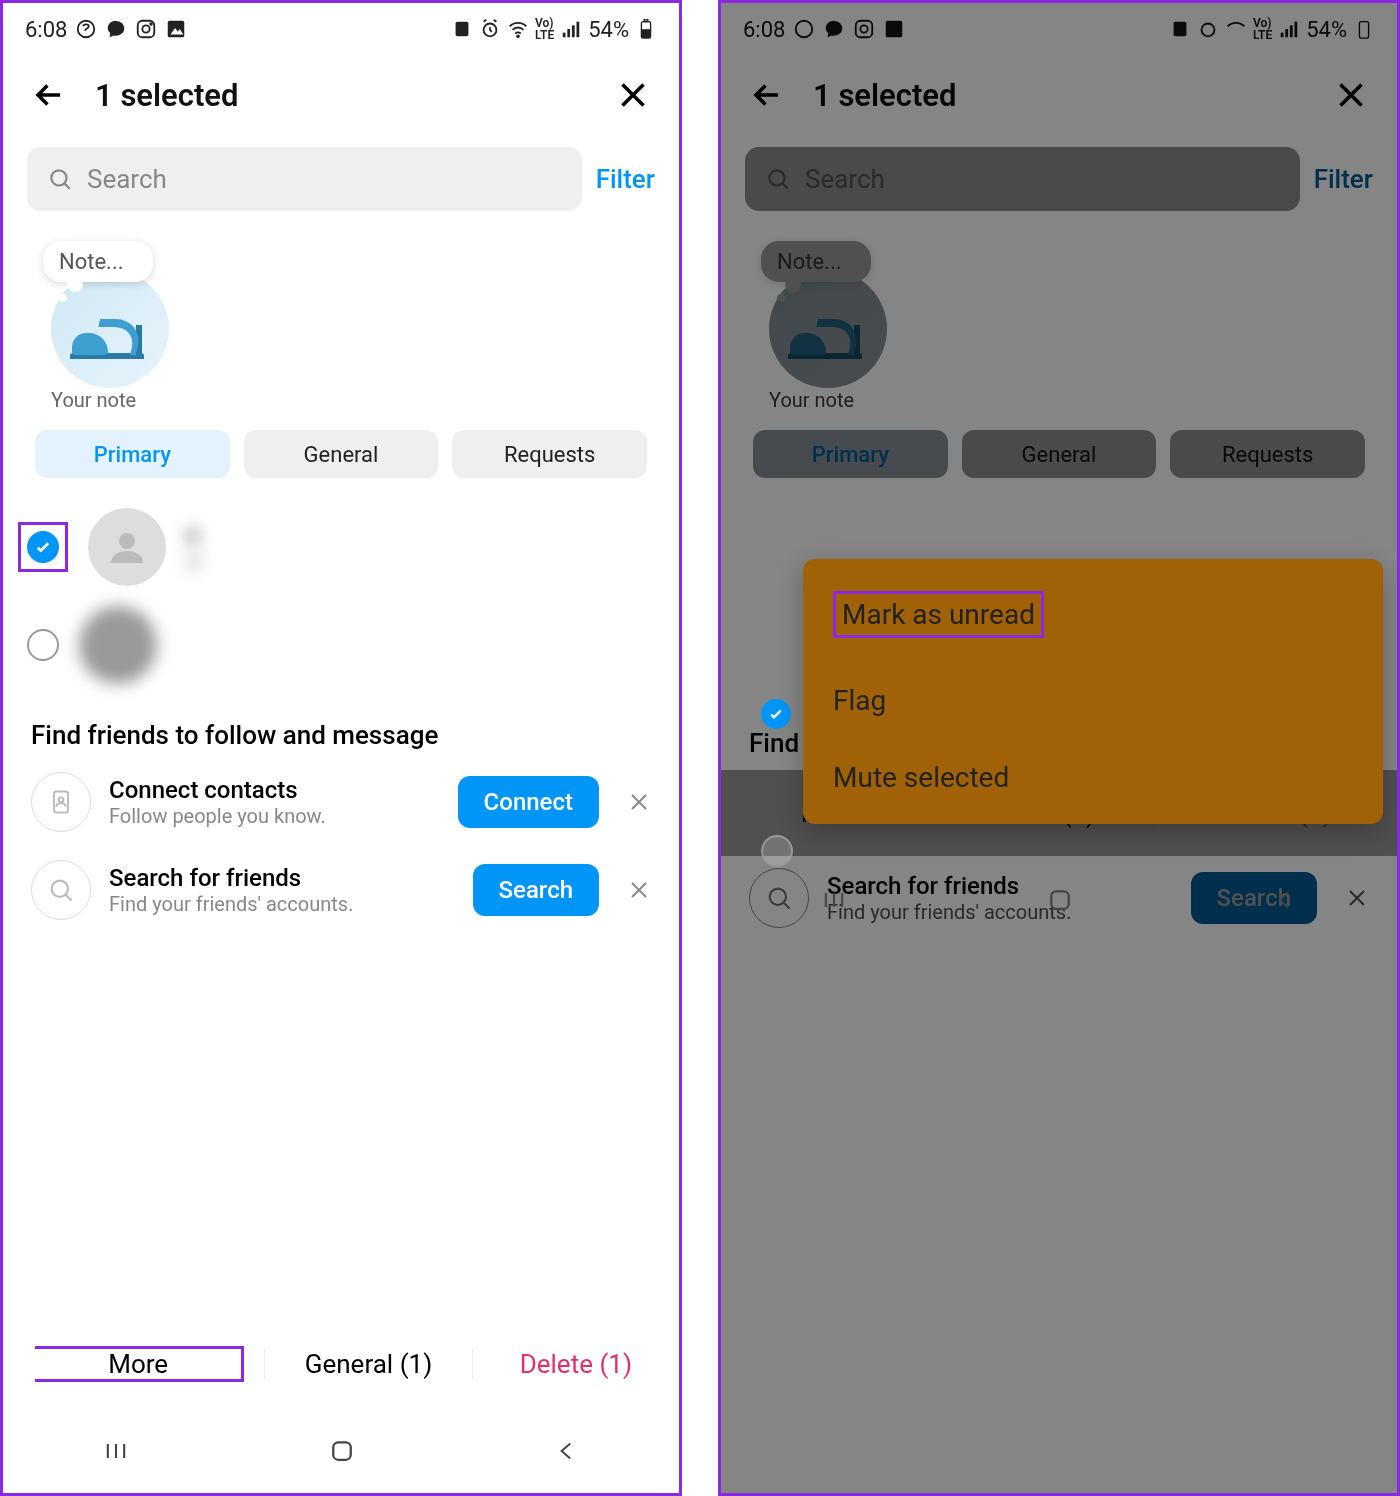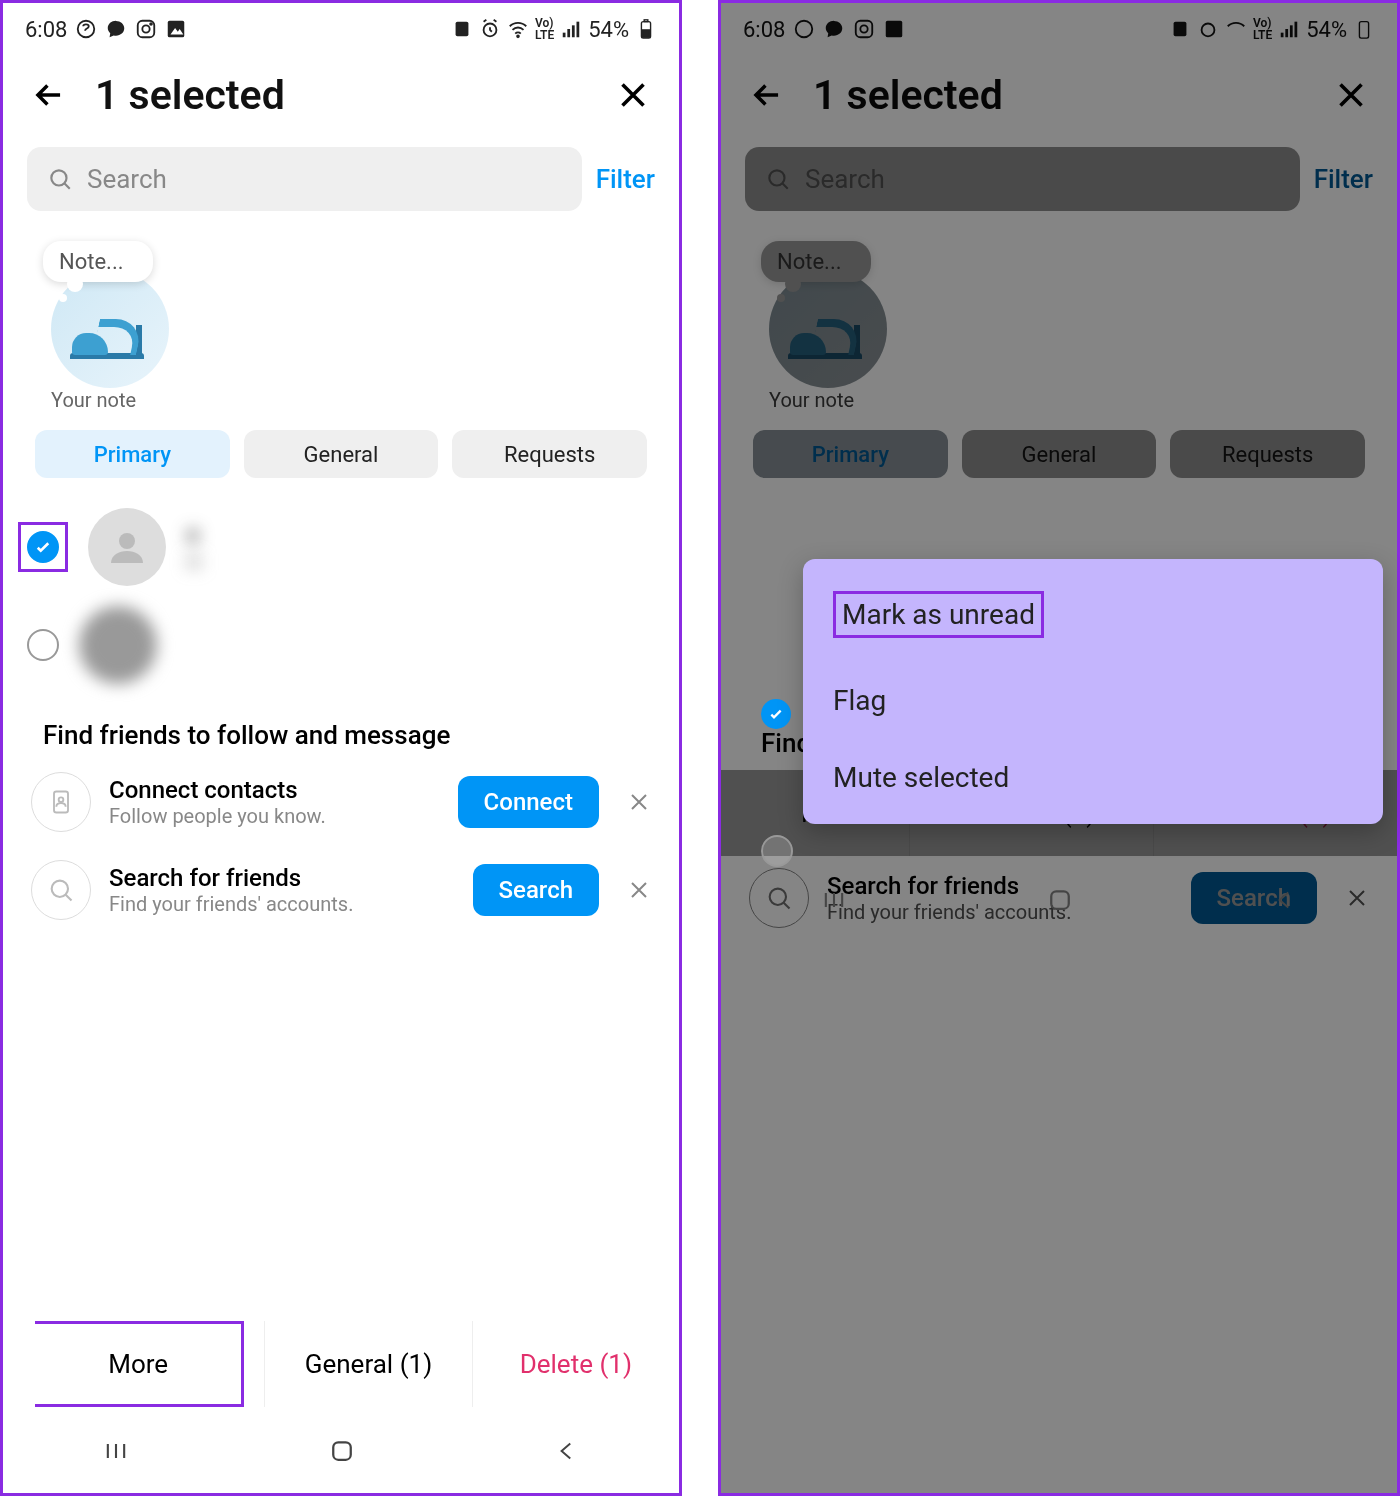--- a/index.html
+++ b/index.html
@@ -9,21 +9,21 @@
 .container { display:flex; width:1400px; height:1496px;gap:36px; }
 .phone { width:700px; height:1496px; position:relative; border:3px solid #8a2be2; background:#fff; }
 
 .statusbar { height:52px; display:flex; justify-content:space-between; align-items:center; padding:0 22px; font-size:22px; color:#222; }
 .statusbar .left { display:flex; align-items:center; gap:8px; }
 .statusbar .right { display:flex; align-items:center; gap:6px; }
 .sicon { width:22px; height:22px; display:inline-flex; align-items:center; justify-content:center; }
 .sicon svg { width:22px; height:22px; }
 
 .header { height:80px; display:flex; align-items:center; padding:0 24px; gap:24px; }
-.header .title { font-size:41px; font-weight:600; flex:1; color:#111; }
+.header .title { font-size:31px; font-weight:600; flex:1; color:#111; }
 .header .back, .header .close { width:44px; height:44px; display:flex; align-items:center; justify-content:center; }
 
 .searchrow { display:flex; align-items:center; padding:12px 24px; gap:14px; }
 .searchbox { flex:1; background:#efefef; border-radius:14px; height:64px; display:flex; align-items:center; padding:0 20px; gap:14px; }
 .searchbox .placeholder { color:#888; font-size:26px; }
 .filter-link { color:#0095f6; font-size:26px; font-weight:500; }
 
 .notearea { padding:18px 30px 6px; }
 .note-bubble { background:#fff; box-shadow:0 2px 8px rgba(0,0,0,0.15); border-radius:18px; padding:8px 16px; font-size:22px; color:#555; width:110px; position:relative; margin-left:10px; margin-bottom:-12px; z-index:2; }
 .note-bubble:after { content:''; position:absolute; left:24px; bottom:-10px; width:16px; height:16px; background:#fff; border-radius:50%; }
@@ -46,43 +46,43 @@
 .check.checked { background:#0095f6; border-color:#0095f6; }
 .check.checked svg { color:#fff; }
 .check-highlight { border:3px solid #8a2be2; padding:6px; margin-left:-9px; }
 .avatar { width:78px; height:78px; border-radius:50%; background:#ddd; display:flex; align-items:center; justify-content:center; flex-shrink:0; }
 .avatar svg { width:48px; height:48px; color:#bbb; }
 .avatar.photo { background:#999; }
 .blur { filter:blur(8px); }
 .chat-text .name { font-size:24px; color:#222; }
 .chat-text .msg { font-size:22px; color:#888; margin-top:2px; }
 
-.friends-title { font-size:26px; font-weight:500; padding:18px 40px 8px; }
+.friends-title { font-size:26px; font-weight:500; padding:18px 28px 8px; }
 .friend-row { display:flex; align-items:center; gap:18px; padding:14px 28px; }
 .friend-icon { width:60px; height:60px; border-radius:50%; border:1.5px solid #ddd; display:flex; align-items:center; justify-content:center; flex-shrink:0; }
 .friend-icon svg { color:#bbb; width:28px; height:28px; }
 .friend-text { flex:1; }
 .friend-text .t { font-size:24px; font-weight:500; }
 .friend-text .s { font-size:20px; color:#888; }
 .action-btn { background:#0095f6; color:#fff; border:none; border-radius:12px; padding:12px 26px; font-size:24px; font-weight:500; }
 .dismiss { width:24px; height:24px; color:#888; margin-left:10px; }
 
-.bottombar { display:flex; height:86px; border-top:none; position:absolute; left:0; right:0; bottom:86px; background:#fff; }
+.bottombar { display:flex; height:86px; border-top:none; position:absolute; left:0; right:0; bottom:86px; background:#fff;align-items:center; }
 .bottombar .bbtn { flex:1; display:flex; align-items:center; justify-content:center; font-size:26px; border-left:1px solid #eee; }
 .bottombar .bbtn:first-child { border-left:none; }
 .bbtn.del { color:#e1306c; }
 .more-highlight { border:3px solid #8a2be2; margin:0 20px 0 32px; flex:0 0 auto; width:156px; }
 
 .navbar { position:absolute; left:0; right:0; bottom:0; height:84px; display:flex; align-items:center; justify-content:space-around; }
 
 
 .scrim { position:absolute; inset:0; background:rgba(0,0,0,0.48); }
 
 
-.popup { position:absolute; left:82px; right:14px; top:556px; background:#c4b5fd; border-radius:12px; box-shadow:0 8px 24px rgba(0,0,0,0.25); z-index:5; padding:8px 26px; }
+.popup { position:absolute; left:82px; right:14px; top:556px; background:#a16207; border-radius:12px; box-shadow:0 8px 24px rgba(0,0,0,0.25); z-index:5; padding:8px 26px; }
 .popup .item { padding:22px 4px; font-size:28px; color:#222; }
 .popup .item.highlight-box { margin:2px 0; }
 .popup .highlight-inner { display:inline-block; border:3px solid #8a2be2; padding:4px 6px; }
 
 .checklet { width:30px; height:30px; border-radius:50%; background:#0095f6; position:absolute; left:40px; top:696px; display:flex; align-items:center; justify-content:center; z-index:4; }
 .ringlet { width:32px; height:32px; border-radius:50%; border:2.5px solid #999; position:absolute; left:40px; top:832px; z-index:4; background:rgba(255,255,255,0.2); }
 
 .phone2-base { filter:brightness(0.6); }
 .phone2 .statusbar, .phone2 .header { position:relative; z-index:6; filter:none; }
 </style>

